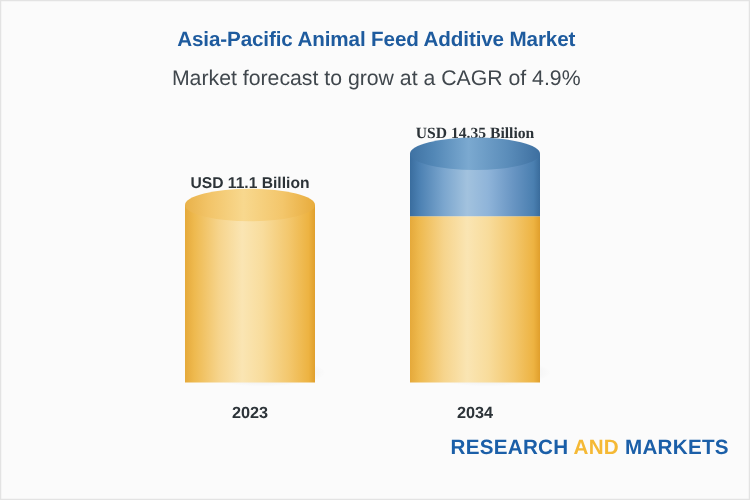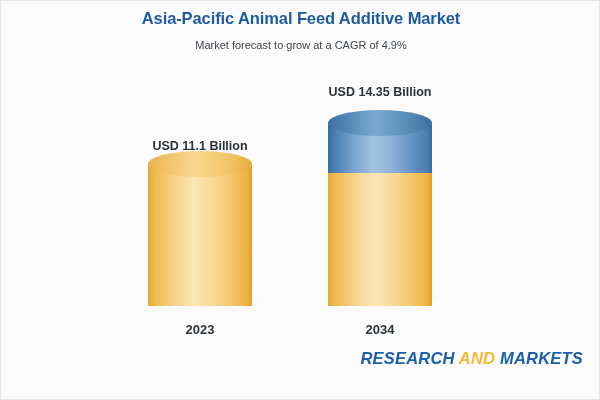--- a/index.html
+++ b/index.html
@@ -24,32 +24,32 @@
     overflow: hidden;
   }
 
   
   .header {
     position: absolute;
     top: 0;
     left: 0;
     width: 600px;
     text-align: center;
-    padding-top: 8px;
+    padding-top: 22px;
   }
   .chart-title {
     font-size: 16.5px;
     font-weight: bold;
     color: #1e5b9e;
     letter-spacing: -0.1px;
     margin: 0;
     line-height: 1.2;
   }
   .chart-subtitle {
-    font-size: 11px;
+    font-size: 17px;
     font-weight: normal;
     color: #40474d;
     margin: 10px 0 0 0;
     line-height: 1.2;
   }
 
   
   .plot {
     position: absolute;
     left: 0;
@@ -72,21 +72,21 @@
     position: absolute;
     left: 0;
     width: 150px;
     text-align: center;
     font-size: 12.5px;
     font-weight: bold;
     color: #2c3338;
     white-space: nowrap;
   }
   .g2023 .value-label { top: 58px; }
-  .g2029 .value-label { top: 4px; }
+  .g2029 .value-label { top: 18px; font-family: Liberation Serif, serif; }
 
   
   .cat-label {
     position: absolute;
     left: 0;
     bottom: 6px;
     width: 150px;
     text-align: center;
     font-size: 13px;
     font-weight: bold;
@@ -196,21 +196,20 @@
     top: 18px;
     font-size: 10.5px;
     color: #999da1;
     letter-spacing: 0.05px;
   }
   .logo {
     position: absolute;
     right: 18px;
     top: 8px;
     text-align: right;
-    font-style: italic;
   }
   .logo-main {
     font-size: 16.5px;
     font-weight: bold;
     letter-spacing: 0.2px;
     line-height: 1.1;
     white-space: nowrap;
   }
   .logo-word-blue { color: #1b5fa8; }
   .logo-word-gold { color: #f5b935; }

